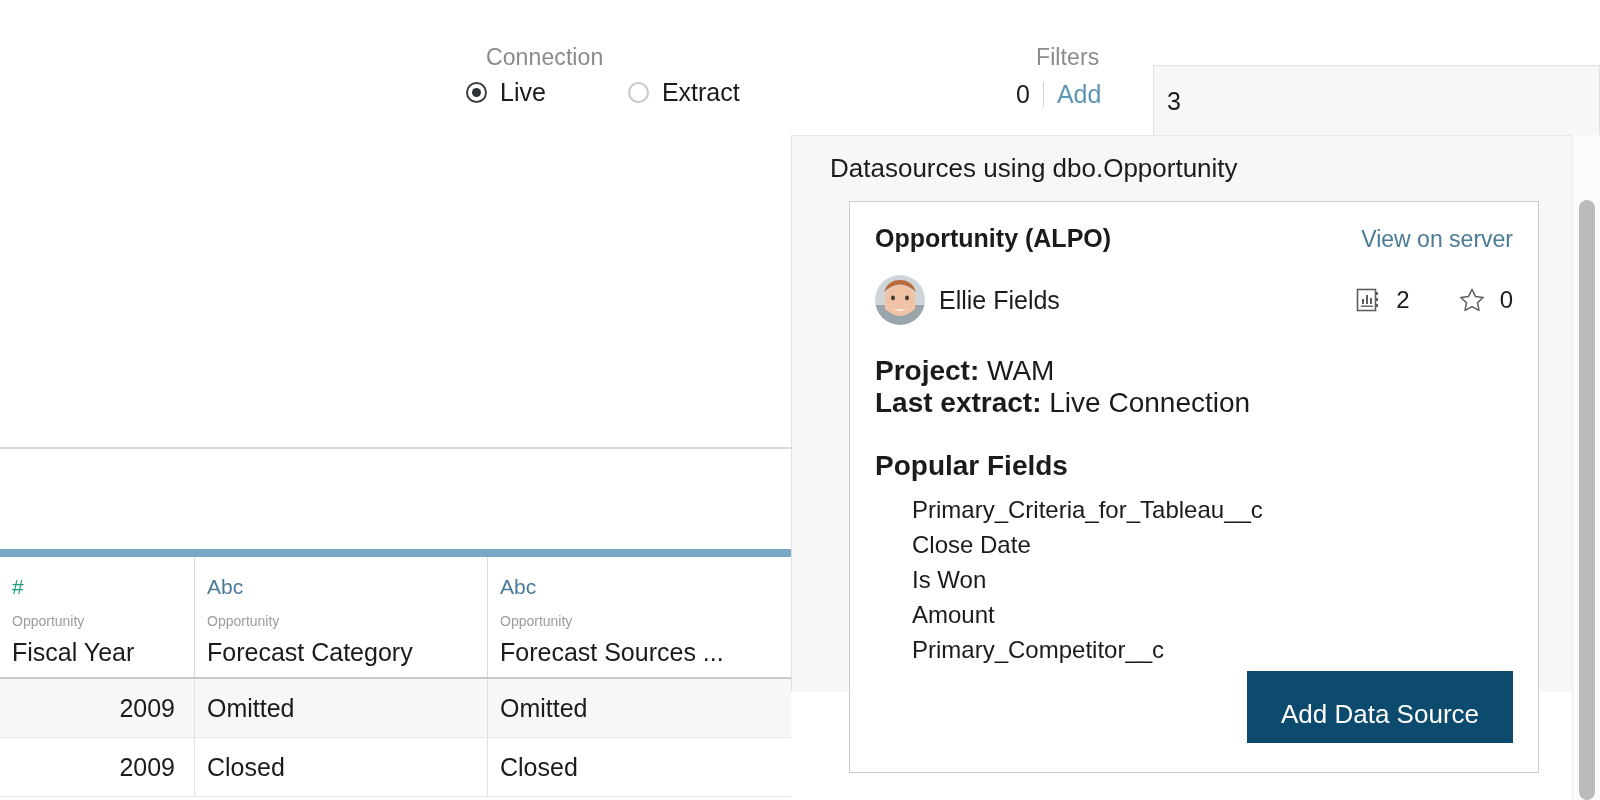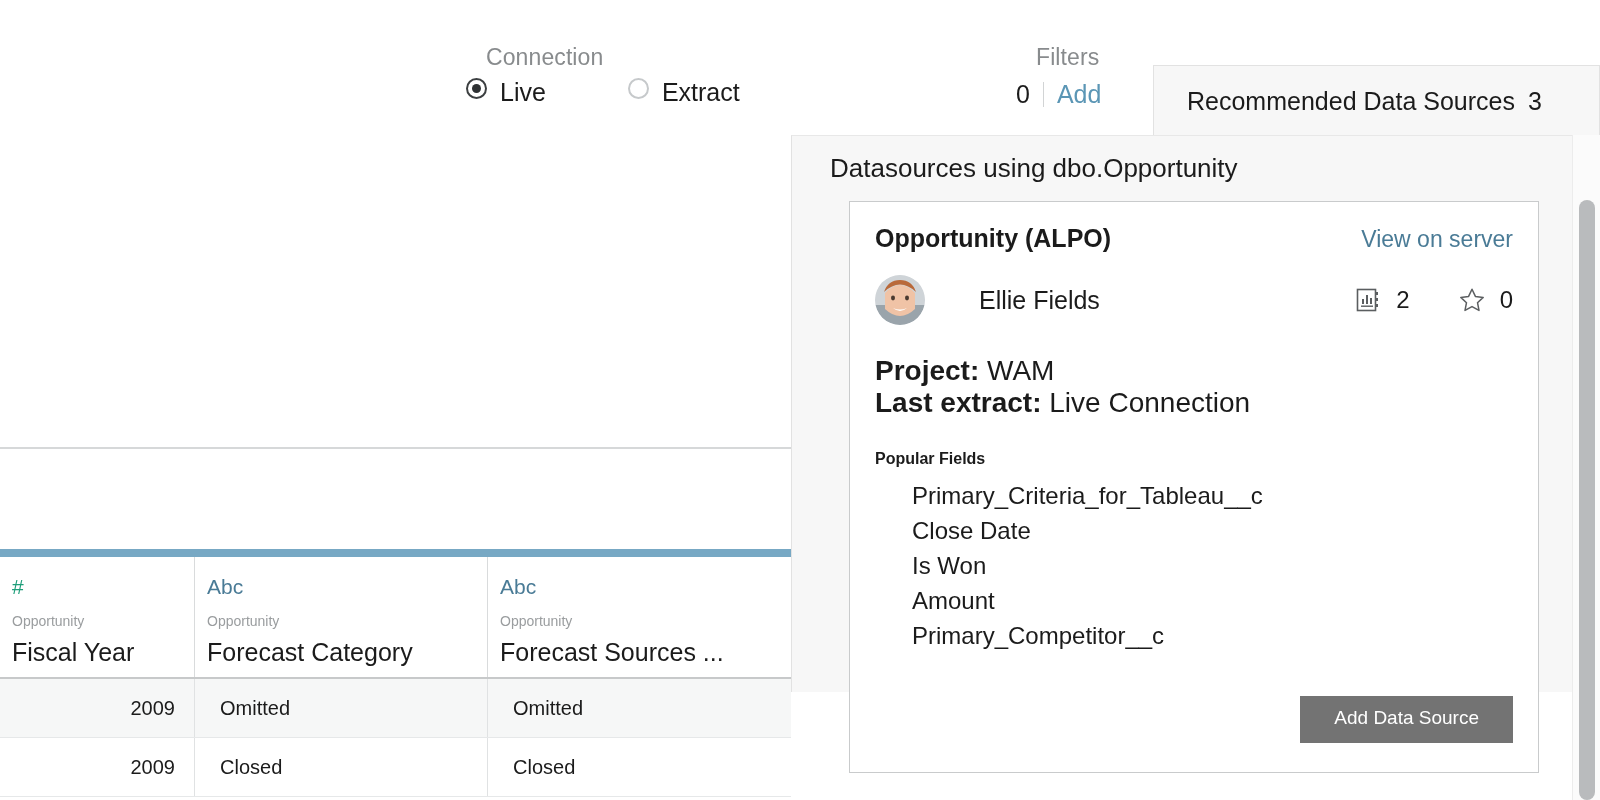--- a/index.html
+++ b/index.html
@@ -11,21 +11,21 @@
   }
   #root { position: relative; width: 1600px; height: 800px; background: #fff; }
 
   
   .conn-block { position: absolute; left: 466px; top: 42px; }
   .conn-label {
     font-size: 23px; color: #888b8d; letter-spacing: .1px;
     line-height: 30px; white-space: nowrap; margin-left: 20px;
   }
   .radio-row { display: flex; align-items: center; margin-top: 6px; }
-  .radio-opt { display: flex; cursor: default; }
+  .radio-opt { display: flex; align-items: center; cursor: default; }
   .radio-opt + .radio-opt { margin-left: 82px; }
   .radio-circle {
     width: 21px; height: 21px; border-radius: 50%;
     border: 2px solid #9a9d9f; background: #fff;
     display: inline-flex; align-items: center; justify-content: center;
     flex: 0 0 auto;
   }
   .radio-circle.checked { border-color: #3c3f41; }
   .radio-circle.checked::after {
     content: ""; width: 9px; height: 9px; border-radius: 50%; background: #2e3133;
@@ -74,56 +74,56 @@
   .ds-title { font-size: 25px; font-weight: bold; color: #1b1b1b; white-space: nowrap; }
   .ds-viewlink {
     font-size: 23px; color: #4a7b96; white-space: nowrap; cursor: pointer;
     margin-top: 2px;
   }
 
   .ds-author-row {
     display: flex; align-items: center; justify-content: space-between;
     margin-top: 22px;
   }
-  .ds-author-left { display: flex; align-items: center; gap: 40px; }
+  .ds-author-left { display: flex; align-items: center; }
   .avatar {
     width: 50px; height: 50px; border-radius: 50%; overflow: hidden;
     background: #dfe2e4; flex: 0 0 auto; position: relative;
   }
   .avatar svg { display: block; width: 50px; height: 50px; }
   .author-name { font-size: 25px; color: #1b1b1b; margin-left: 14px; white-space: nowrap; }
 
   .ds-stats { display: flex; align-items: center; }
   .stat { display: flex; align-items: center; }
   .stat + .stat { margin-left: 48px; }
   .stat-icon { width: 28px; height: 28px; display: block; }
   .stat-val { font-size: 24px; color: #1b1b1b; margin-left: 14px; }
 
   .ds-meta { margin-top: 30px; }
   .ds-meta-line {
     font-size: 28px; color: #1b1b1b; line-height: 32px; white-space: nowrap;
   }
   .ds-meta-line b { font-weight: bold; }
 
   .ds-fields-title {
-    font-size: 16px; font-weight: bold; color: #1b1b1b; margin-top: 31px;
+    font-size: 28px; font-weight: bold; color: #1b1b1b; margin-top: 31px;
   }
   .ds-fields-list { margin-top: 10px; padding-left: 37px; }
   .ds-field {
     font-size: 24px; color: #1b1b1b; line-height: 35px; white-space: nowrap;
   }
 
   .ds-action-row {
     position: absolute; right: 25px; bottom: 29px;
     display: flex; justify-content: flex-end;
   }
   .add-ds-btn {
-    background: #737373; color: #ffffff; border: none;
-    font-family: inherit; font-size: 19px;
-    padding: 12px 34px 14px 34px;
+    background: #0c4a6e; color: #ffffff; border: none;
+    font-family: inherit; font-size: 26px;
+    padding: 29px 34px 14px 34px;
     cursor: pointer; white-space: nowrap; line-height: 1.1;
   }
 
   
   .vscroll-track {
     position: absolute; right: 0; top: 135px; width: 28px; height: 665px;
     background: #fbfbfb; border-left: 1px solid #ececec;
   }
   .vscroll-thumb {
     position: absolute; left: 6px; top: 65px; width: 16px; height: 600px;
@@ -160,22 +160,22 @@
     font-size: 25px; color: #1b1b1b; margin-top: 3px; line-height: 32px;
     white-space: nowrap; overflow: hidden;
   }
 
   .grid-body { position: absolute; left: 0; top: 130px; width: 791px; }
   .grow { display: flex; height: 59px; border-bottom: 1px solid #e6e8e9; }
   .grow.alt { background: #f6f7f7; }
   .grow.plain { background: #ffffff; }
   .gcell {
     height: 100%; display: flex; align-items: center;
-    border-right: 1px solid #e0e2e3; font-size: 20px; color: #1b1b1b;
-    padding: 0 25px; white-space: nowrap; overflow: hidden; text-align: right;
+    border-right: 1px solid #e0e2e3; font-size: 25px; color: #1b1b1b;
+    padding: 0 12px; white-space: nowrap; overflow: hidden; text-align: right;
   }
   .gcell:last-child { border-right: none; }
   .gcell.num { justify-content: flex-end; padding-right: 19px; }
   .grid-headsep {
     position: absolute; left: 0; top: 128px; width: 791px; height: 2px;
     background: #c7c9ca;
   }
 </style>
 </head>
 <body>
@@ -199,21 +199,20 @@
   <div class="filters-block">
     <div class="conn-label">Filters</div>
     <div class="filters-row">
       <span class="filters-count">0</span>
       <span class="filters-sep"></span>
       <span class="filters-add">Add</span>
     </div>
   </div>
 
   <div class="rec-tab">
-    <span class="rec-tab-label">Recommended Data Sources</span>
     <span class="rec-tab-count">3</span>
   </div>
 
   <div class="rec-panel">
     <div class="rec-panel-title">Datasources using dbo.Opportunity</div>
 
     <div class="ds-card">
       <div class="ds-card-inner">
 
         <div class="ds-head">

